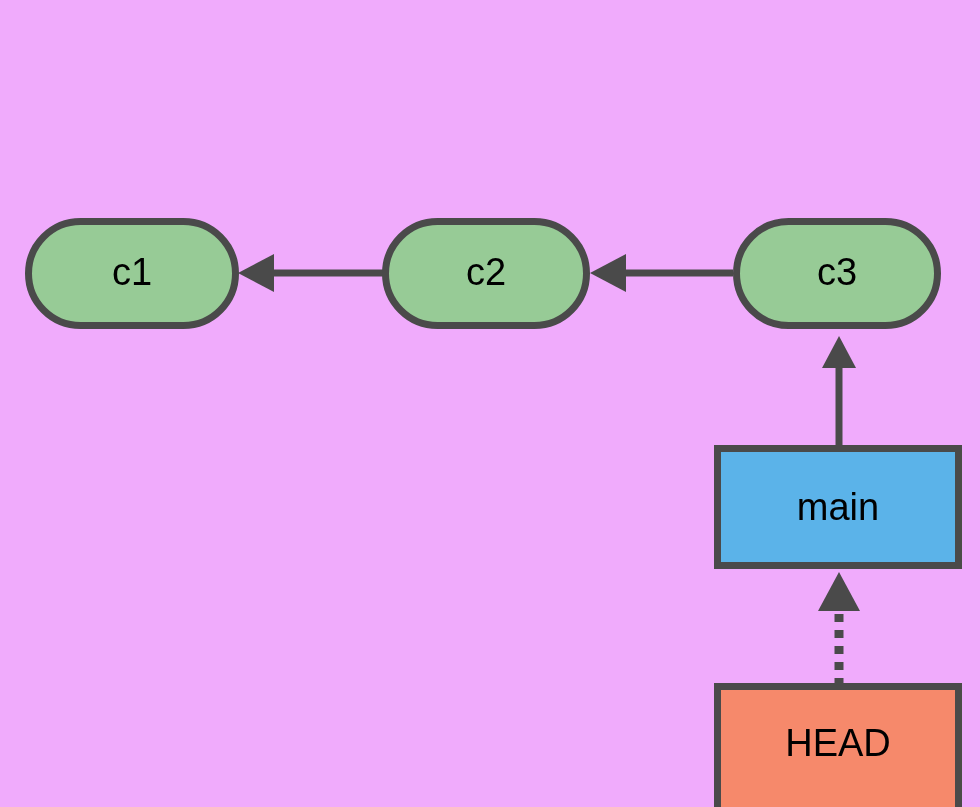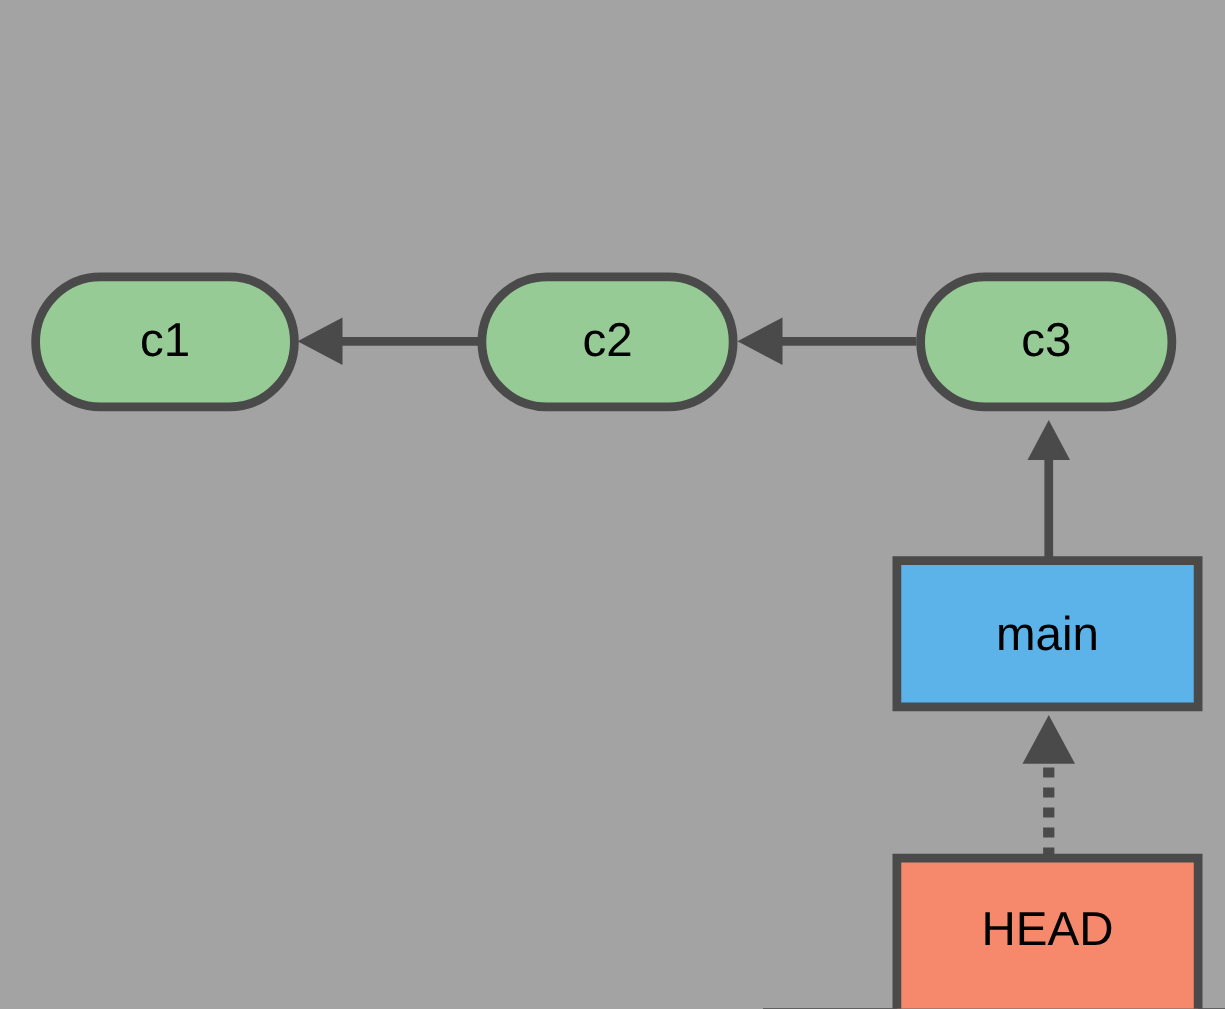--- a/index.html
+++ b/index.html
@@ -4,21 +4,21 @@
 <style>
   html, body {
     margin: 0;
     padding: 0;
     background: #000000;
   }
   #canvas {
     position: relative;
     width: 980px;
     height: 807px;
-    background: #a3a3a3;
+    background: #f0abfc;
     overflow: hidden;
     font-family: "Liberation Sans", sans-serif;
   }
   #graph-svg {
     position: absolute;
     top: 0;
     left: 0;
     width: 980px;
     height: 807px;
     display: block;

